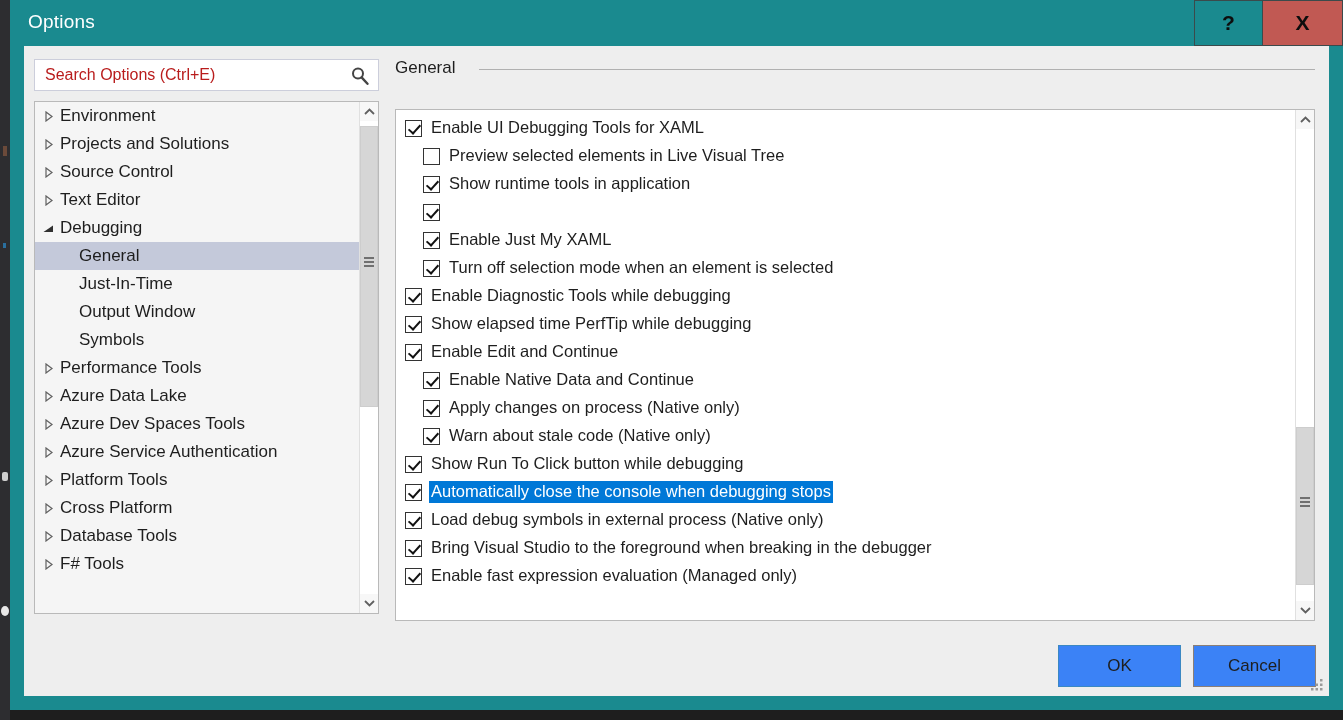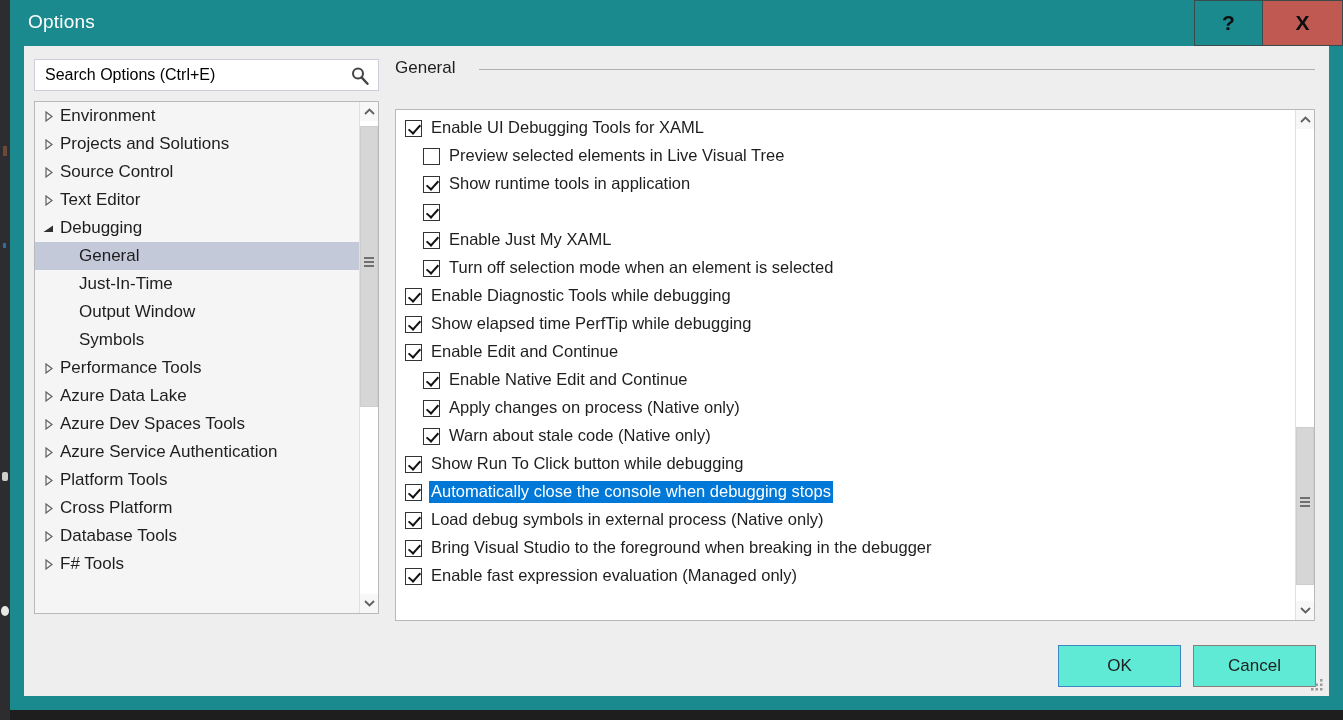--- a/index.html
+++ b/index.html
@@ -116,21 +116,21 @@
     left: 10px; top: 13px;
     width: 345px; height: 32px;
     background: #ffffff;
     border: 1px solid #cccedb;
     box-sizing: border-box;
   }
   #search-input-text {
     position: absolute;
     left: 10px; top: 6px;
     font-size: 16px;
-    color: #000000;
+    color: #b91c1c;
   }
   #search-icon {
     position: absolute;
     right: 8px; top: 6px;
     width: 20px; height: 20px;
   }
 
   
   #tree-panel {
     position: absolute;
@@ -293,21 +293,21 @@
     width: 19px; height: 510px;
     background: #f0f0f0;
     border-left: 1px solid #e0e0e0;
     box-sizing: border-box;
   }
 
   
   .dlg-button {
     position: absolute;
     height: 42px;
-    background: #5eead4;
+    background: #3b82f6;
     box-sizing: border-box;
     display: flex;
     align-items: center;
     justify-content: center;
     font-size: 17px;
     color: #1e1e1e;
     cursor: pointer;
   }
   #ok-button {
     left: 1034px; top: 599px;
@@ -507,21 +507,21 @@
             <div class="opt-row indent0">
               <span class="cb checked"></span>
               <span class="opt-label">Show elapsed time PerfTip while debugging</span>
             </div>
             <div class="opt-row indent0">
               <span class="cb checked"></span>
               <span class="opt-label">Enable Edit and Continue</span>
             </div>
             <div class="opt-row indent1">
               <span class="cb checked"></span>
-              <span class="opt-label">Enable Native Edit and Continue</span>
+              <span class="opt-label">Enable Native Data and Continue</span>
             </div>
             <div class="opt-row indent1">
               <span class="cb checked"></span>
               <span class="opt-label">Apply changes on process (Native only)</span>
             </div>
             <div class="opt-row indent1">
               <span class="cb checked"></span>
               <span class="opt-label">Warn about stale code (Native only)</span>
             </div>
             <div class="opt-row indent0">

